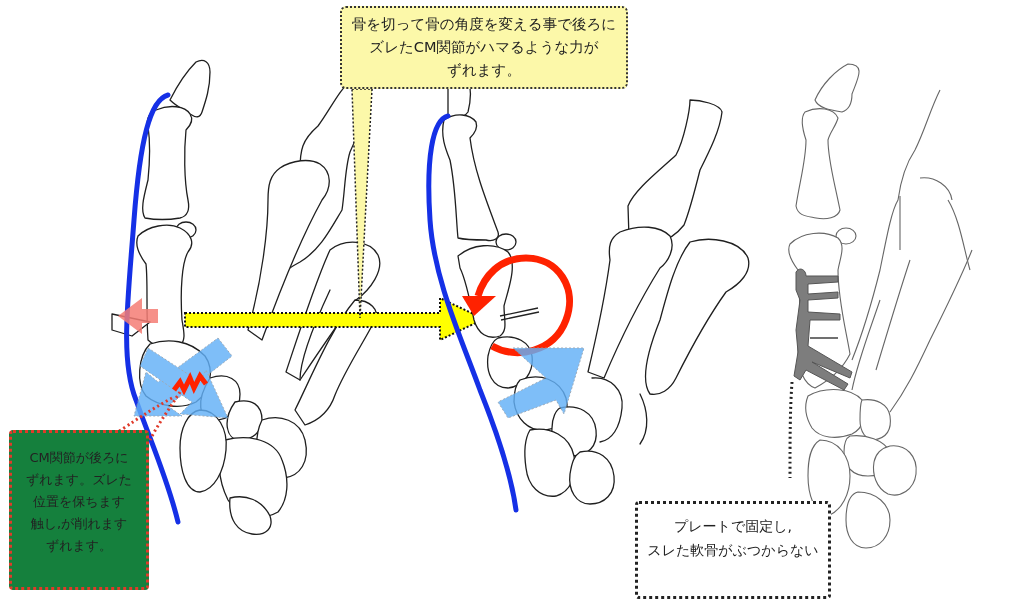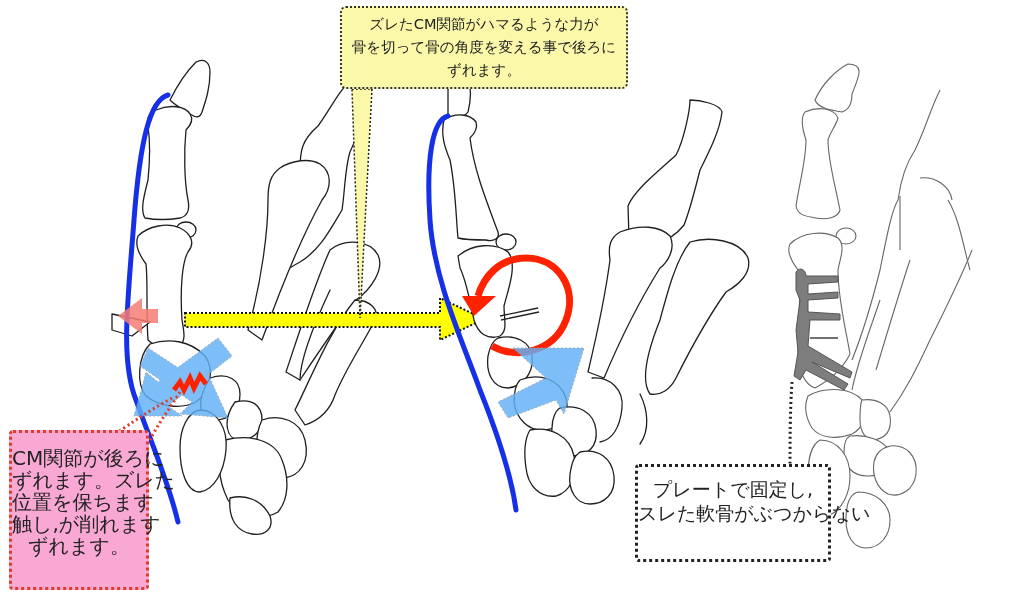--- a/index.html
+++ b/index.html
@@ -4,24 +4,24 @@
 <style>
   html, body { margin: 0; padding: 0; background: #ffffff; }
   #stage { position: relative; width: 1020px; height: 600px; overflow: hidden; background: #ffffff;
            font-family: "DejaVu Sans", "Liberation Sans", sans-serif; }
   svg#art { position: absolute; left: 0; top: 0; }
   .bone { fill: #ffffff; stroke: #1f1f1f; stroke-width: 1.3; stroke-linejoin: round; stroke-linecap: round; }
   .bone-gray { fill: #ffffff; stroke: #666; stroke-width: 1.1; stroke-linejoin: round; }
   .callout { position: absolute; box-sizing: border-box; text-align: center; color: #222; }
   .callout-top { left: 340px; top: 6px; width: 288px; height: 83px; background: #fcf8a9;
                  border: 2px dotted #333; border-radius: 6px; font-size: 14.5px; line-height: 23px; padding-top: 5px; }
-  .callout-left { left: 9px; top: 430px; width: 140px; height: 160px; background: #f9a8d4;
-                  border: 3px dotted #e03a2a; border-radius: 4px; font-size: 20px; line-height: 22px; padding-top: 14px; }
-  .callout-right { left: 635px; top: 464px; width: 196px; height: 98px; background: #fff;
-                   border: 3px dotted #222; border-radius: 4px; font-size: 19px; line-height: 24px; padding-top: 10px; }
+  .callout-left { left: 9px; top: 430px; width: 140px; height: 160px; background: #15803d;
+                  border: 3px dotted #e03a2a; border-radius: 4px; font-size: 13px; line-height: 22px; padding-top: 14px; }
+  .callout-right { left: 635px; top: 501px; width: 196px; height: 98px; background: #fff;
+                   border: 3px dotted #222; border-radius: 4px; font-size: 14px; line-height: 24px; padding-top: 10px; }
   .line { display: block; white-space: nowrap; }
 </style>
 </head>
 <body>
 
 <div id="stage">
 
   <svg id="art" width="1020" height="600" viewBox="0 0 1020 600">
     <defs>
       <marker id="none" markerWidth="1" markerHeight="1"></marker>
@@ -119,22 +119,22 @@
 
     <g>
       <path d="M796,272 C800,266 806,270 806,276 L838,276 L838,282 L808,284 L808,294 L838,292 L838,298 L808,300 L808,312 L840,314 L840,320 L810,320 L808,346 L852,372 L850,378 L812,362 L848,384 L844,390 L806,370 L800,380 L794,376 L798,352 L796,330 L800,300 L796,290 Z" fill="#7d7d7d" stroke="#555" stroke-width="1"></path>
       <line x1="810" y1="338" x2="838" y2="338" stroke="#222" stroke-width="1.3"></line>
     </g>
 
     <path d="M792,382 C790,410 790,440 790,478" fill="none" stroke="#222" stroke-width="3" stroke-dasharray="2,3"></path>
   </svg>
 
   <div class="callout callout-top">
+    <span class="line">骨を切って骨の角度を変える事で後ろに</span>
     <span class="line">ズレたCM関節がハマるような力が</span>
-    <span class="line">骨を切って骨の角度を変える事で後ろに</span>
     <span class="line">ずれます。</span>
   </div>
 
   <div class="callout callout-left">
     <span class="line">CM関節が後ろに</span>
     <span class="line">ずれます。ズレた</span>
     <span class="line">位置を保ちます</span>
     <span class="line">触し,が削れます</span>
     <span class="line">ずれます。</span>
   </div>

